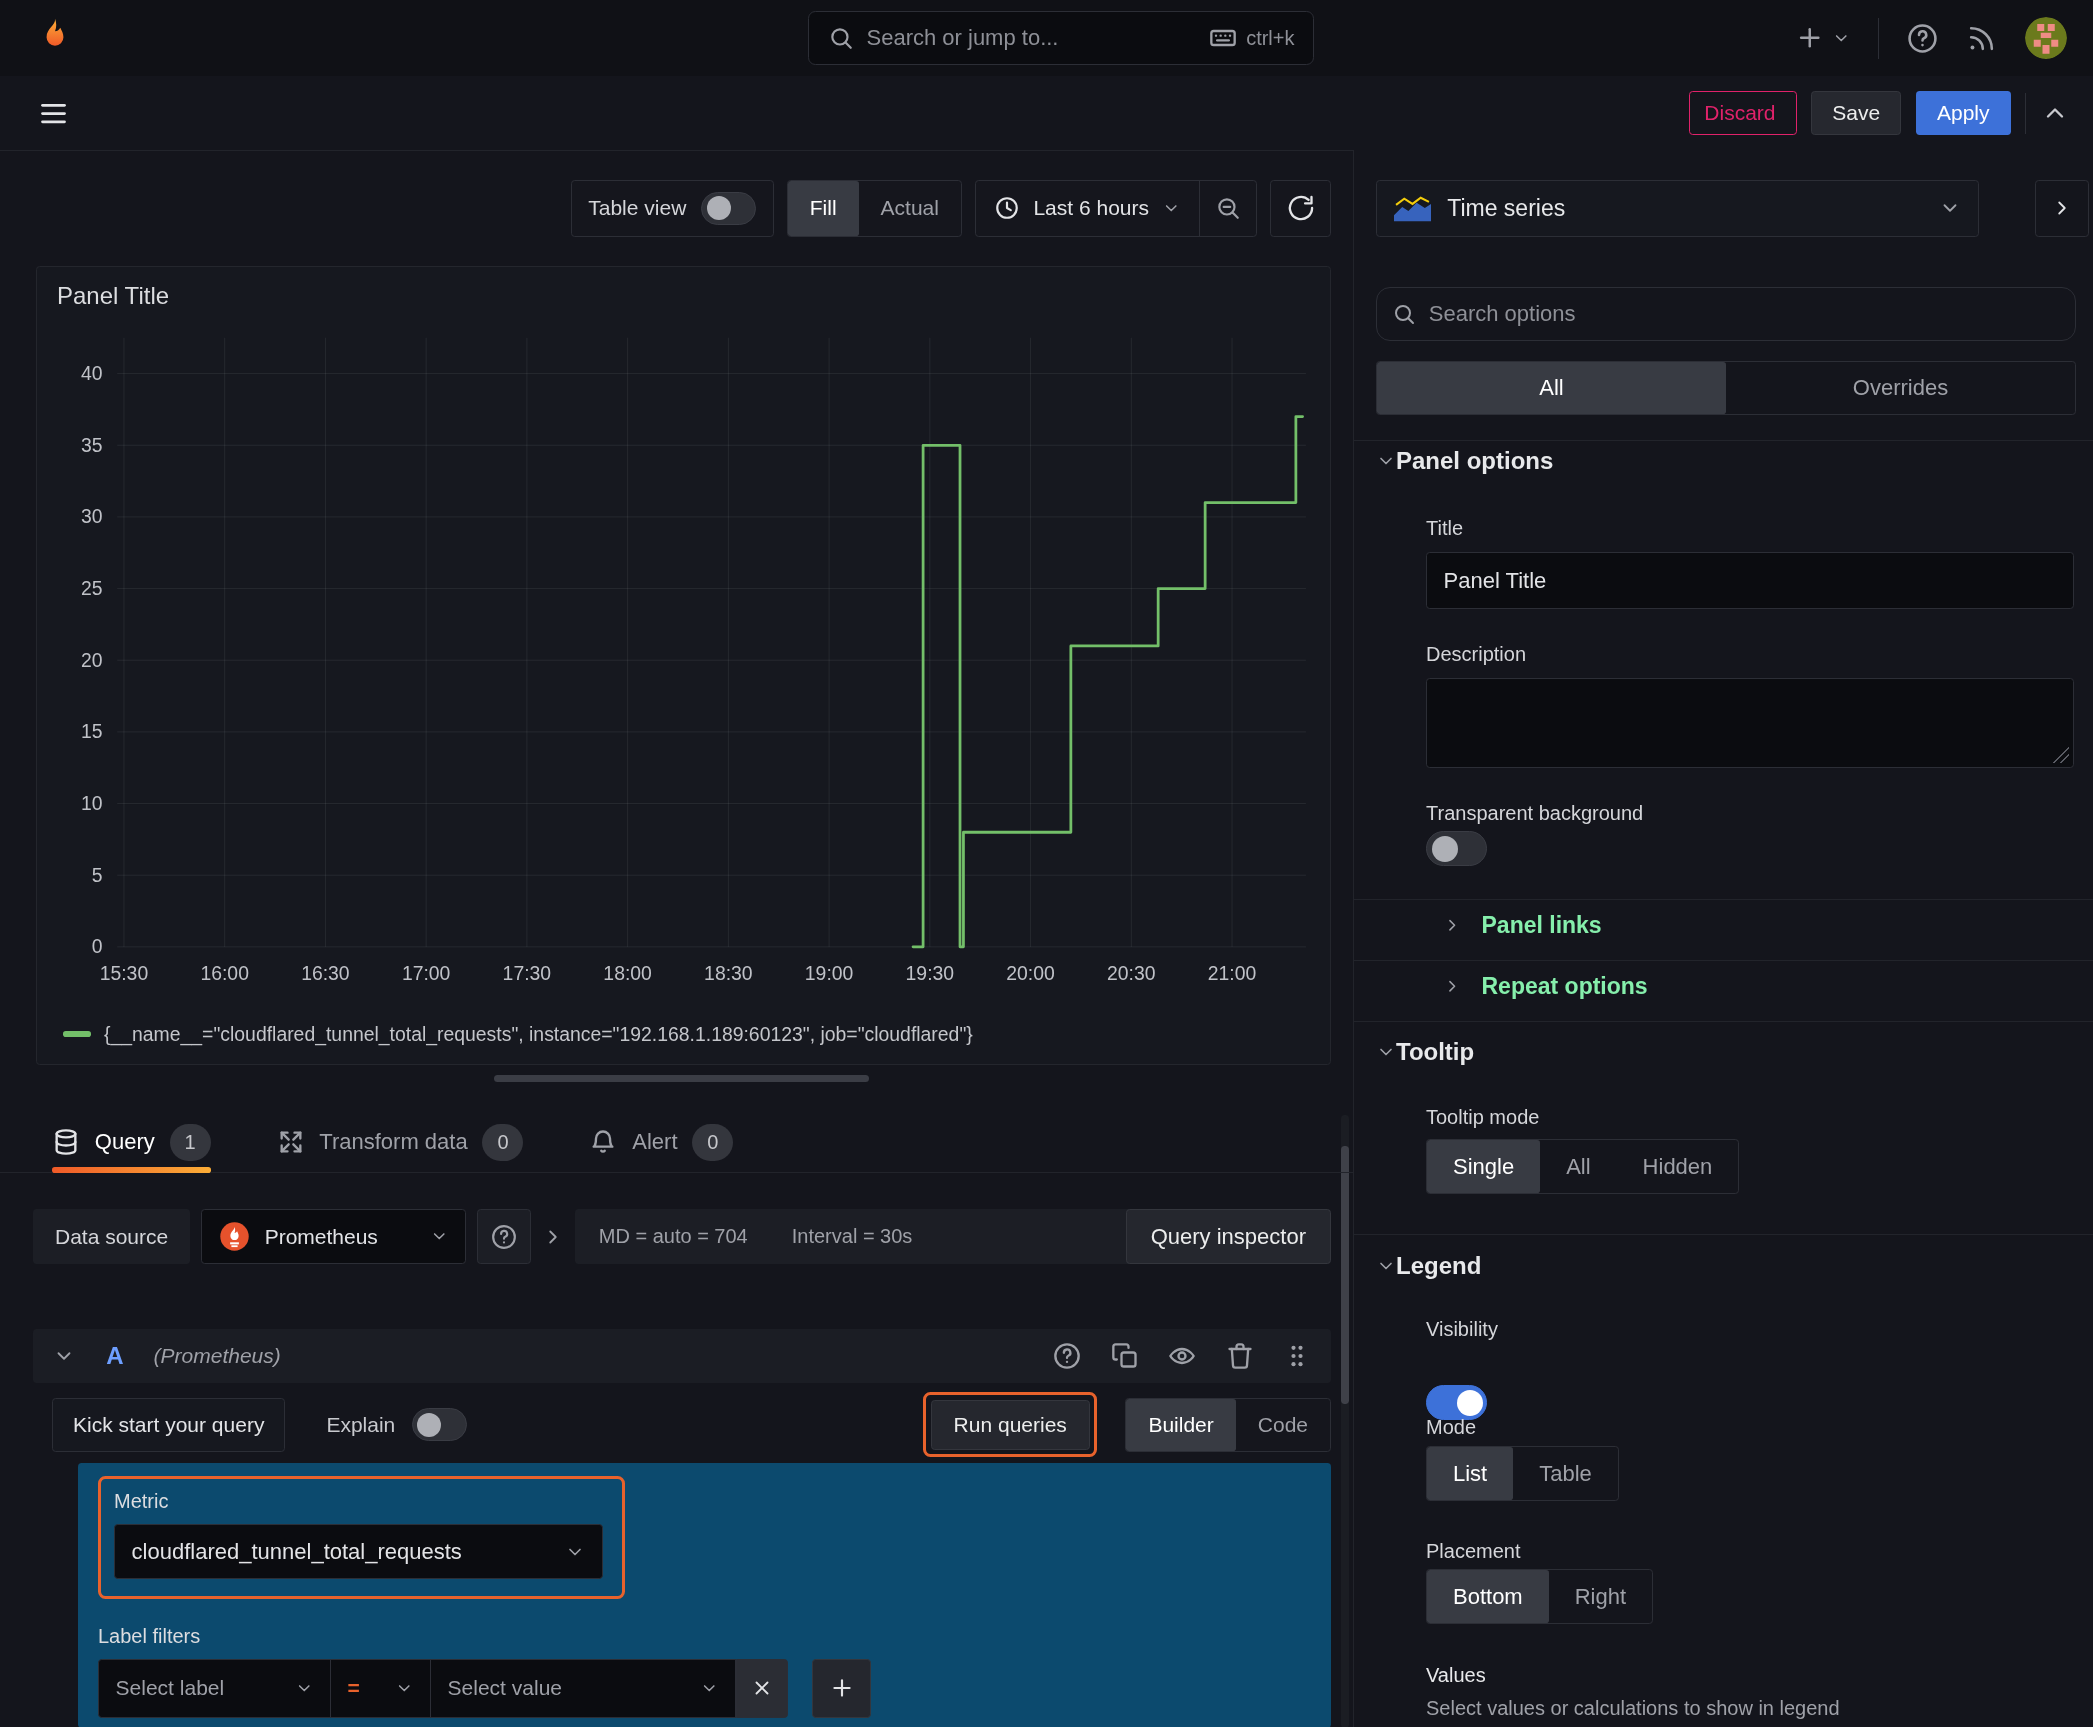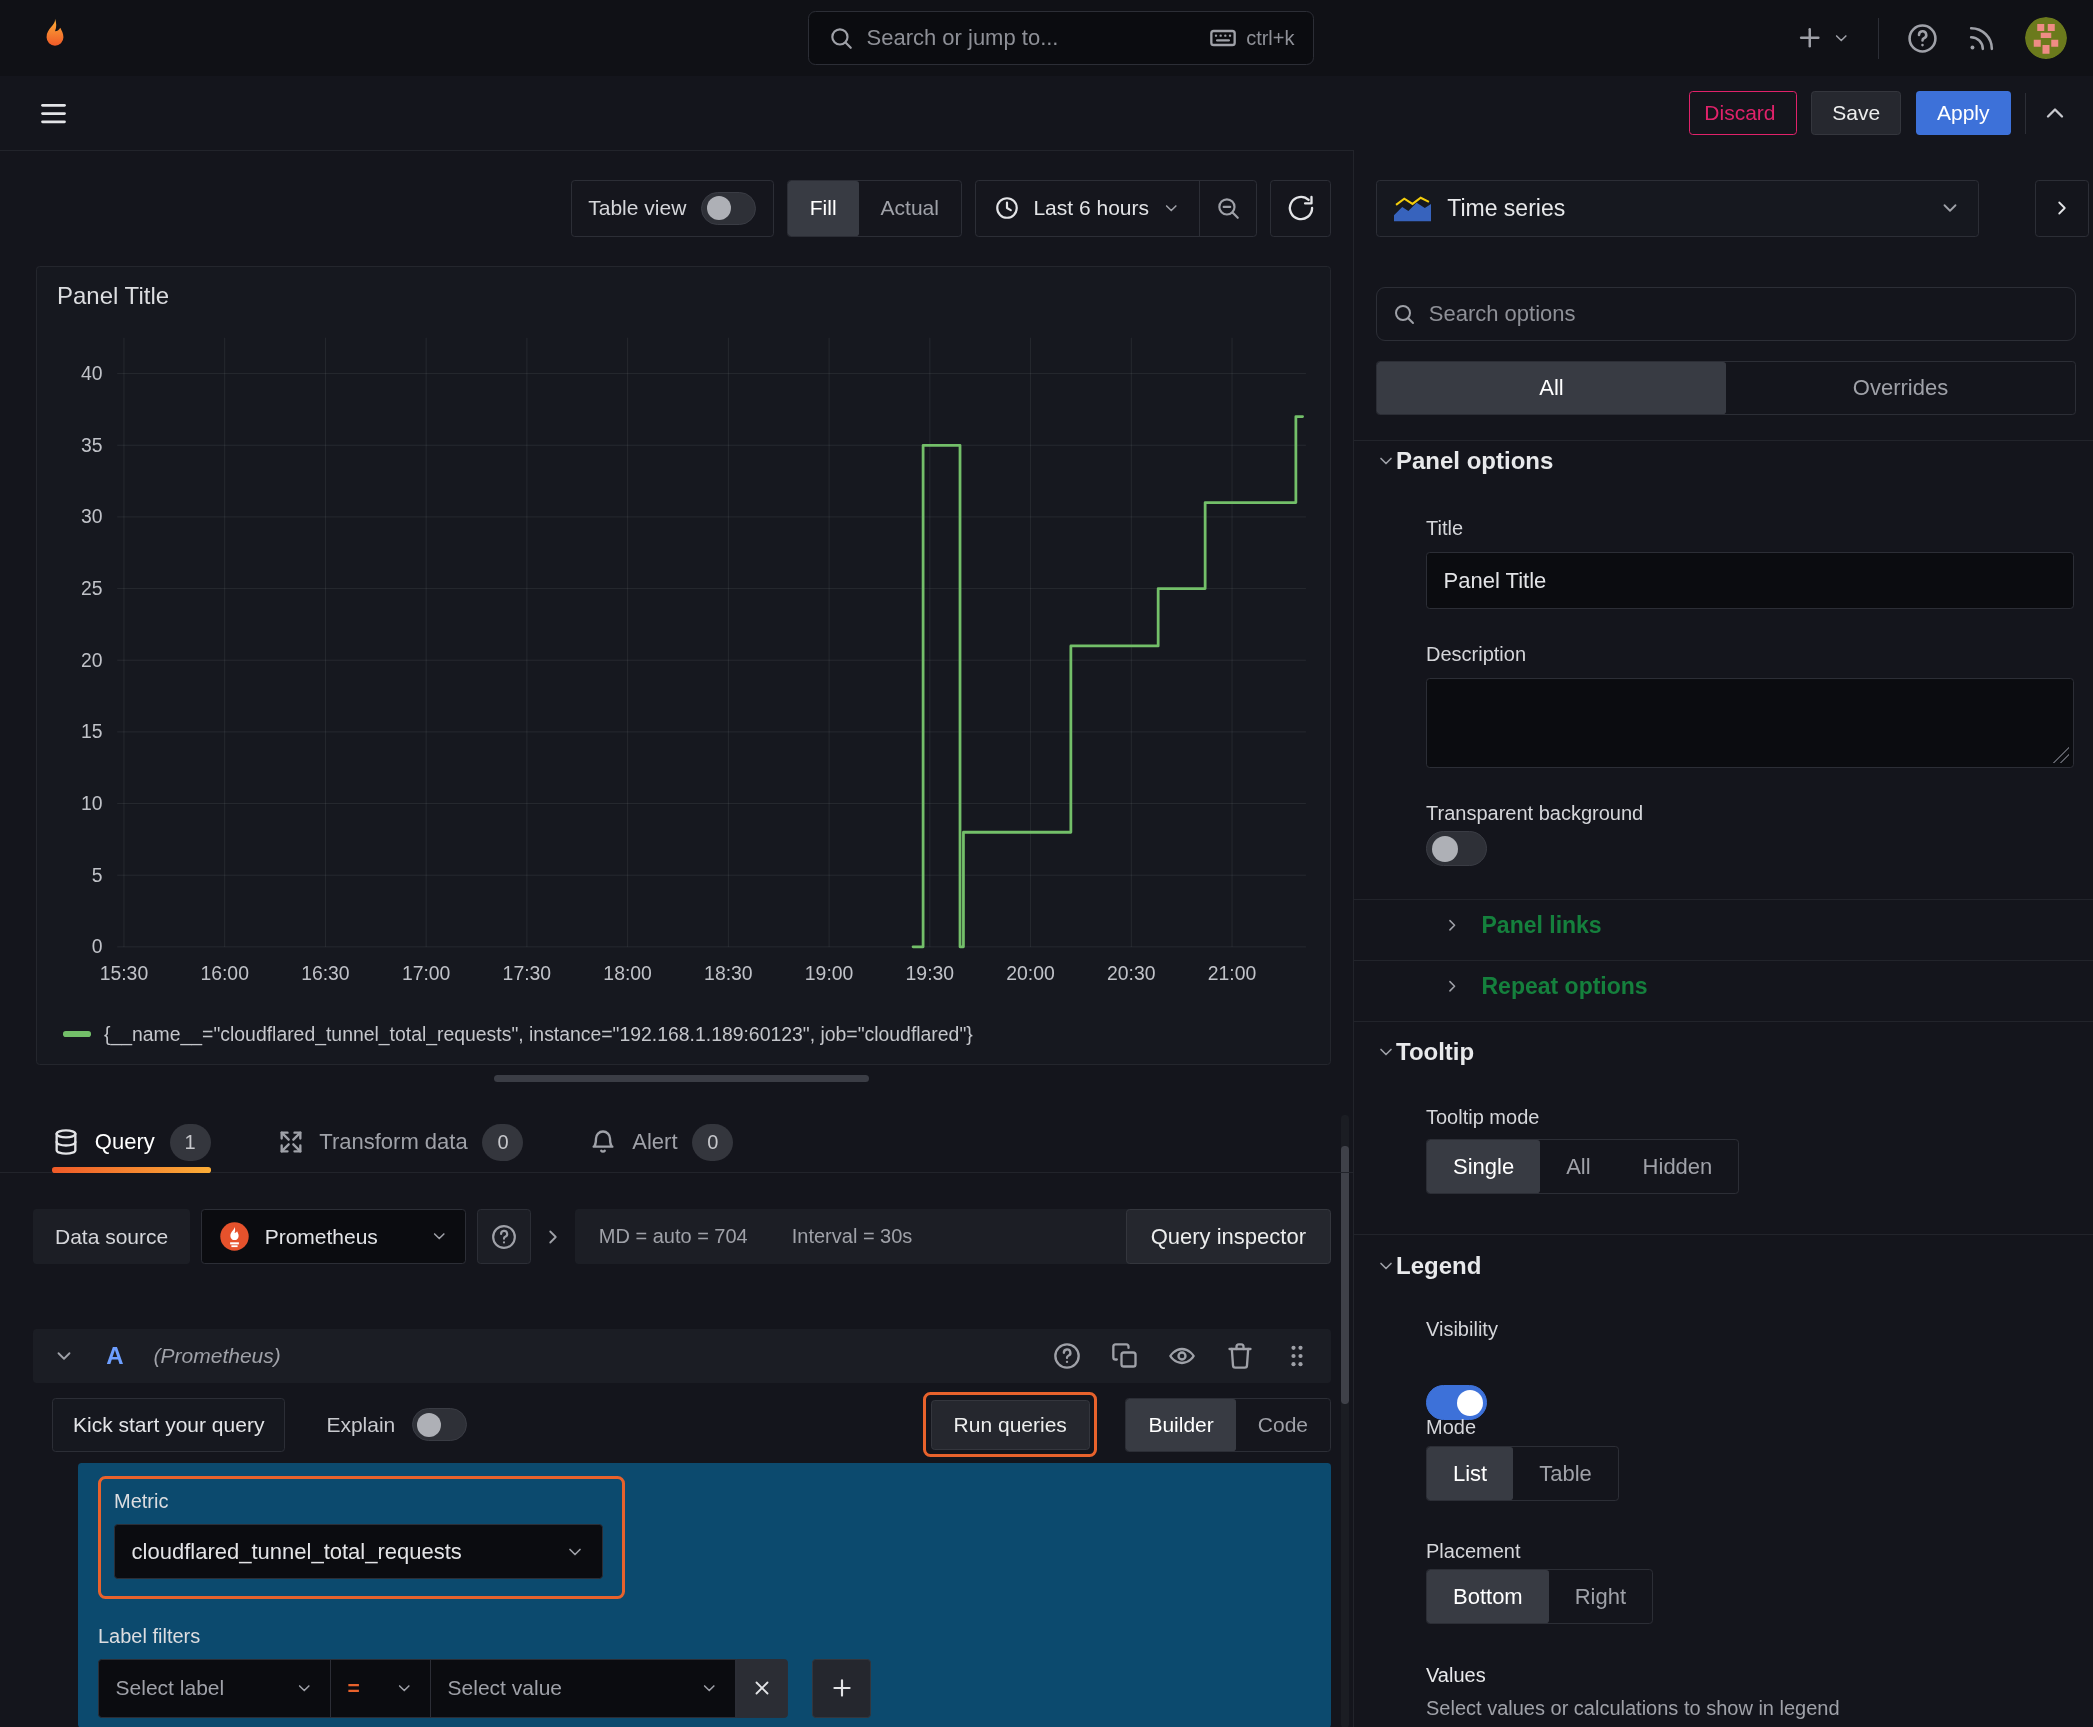--- a/index.html
+++ b/index.html
@@ -96,29 +96,29 @@
   .lf-op { color:#e8622c; font-weight:bold; }
   .lf-x { width:52px; height:59px; background:#2b2d34; border:0.9px solid #2c2e36; border-radius:0 3.7px 3.7px 0; display:flex; align-items:center; justify-content:center; cursor:pointer; }
   .lf-add { width:59px; height:59px; margin-left:24px; background:#25272e; border:0.9px solid #34363d; border-radius:3.7px; display:flex; align-items:center; justify-content:center; cursor:pointer; }
 
   
   .sidebar { position:absolute; left:1353px; right:0; top:150px; bottom:0; border-left:0.9px solid #22242b; background:#14151c; }
   .sb { position:absolute; }
   .viz-picker { left:22px; top:29.5px; width:603px; height:57px; border:0.9px solid #2c2e36; border-radius:3.7px; background:#16181f; display:flex; align-items:center; gap:16.6px; padding:0 16.6px; cursor:pointer; }
   .viz-picker .name { font-size:23px; color:#e8e9eb; flex:1; }
   .collapse-btn { left:681px; top:29.5px; width:54px; height:57px; border:0.9px solid #2c2e36; border-radius:3.7px; display:flex; align-items:center; justify-content:center; cursor:pointer; }
-  .sb-search { left:22px; top:137px; width:700px; height:54px; border:0.9px solid #2c2e36; border-radius:9px; display:flex; align-items:center; gap:13px; padding:0 14.8px; }
+  .sb-search { left:22px; top:137px; width:700px; height:54px; border:0.9px solid #2c2e36; border-radius:14px; display:flex; align-items:center; gap:13px; padding:0 14.8px; }
   .sb-search input { background:transparent; border:none; outline:none; color:#d5d6da; font-size:22px; flex:1; font-family:"Liberation Sans",sans-serif; }
   .sb-search input::placeholder { color:#8e9097; }
   .sb-seg { left:22px; top:211px; width:700px; height:54px; border:0.9px solid #2c2e36; border-radius:3.7px; display:flex; overflow:hidden; }
   .sb-seg .half { flex:1; display:flex; align-items:center; justify-content:center; font-size:22px; color:#9fa1a8; cursor:pointer; }
   .sb-seg .half.sel { background:#383b43; color:#fff; border-radius:2.8px; }
   .divider { left:0; width:100%; height:0.9px; background:#22242b; }
   .sec-head { left:22px; display:flex; align-items:center; font-size:24px; font-weight:bold; color:#e8e9eb; cursor:pointer; }
-  .sub-head { left:89px; display:flex; align-items:center; gap:20px; font-size:23px; font-weight:bold; color:#15803d; cursor:pointer; }
+  .sub-head { left:89px; display:flex; align-items:center; gap:20px; font-size:23px; font-weight:bold; color:#86efac; cursor:pointer; }
   .lab { left:72px; font-size:20px; color:#d5d6da; }
   .note { left:72px; font-size:20px; color:#9fa1a8; }
   .txt-input { left:72px; width:648px; height:57px; background:#0b0c10; border:0.9px solid #2c2e36; border-radius:3.7px; color:#e3e4e7; font-size:22px; padding:0 16.6px; font-family:"Liberation Sans",sans-serif; outline:none; }
   .txt-area { left:72px; width:648px; height:90px; background:#0b0c10; border:0.9px solid #2c2e36; border-radius:3.7px; position:absolute; }
   .resize-corner { position:absolute; right:3.7px; bottom:3.7px; width:16.6px; height:16.6px;
      background:linear-gradient(135deg, transparent 48%, #595b63 48%, #595b63 55%, transparent 55%, transparent 70%, #595b63 70%, #595b63 77%, transparent 77%); }
   .opt-seg { border:0.9px solid #2c2e36; border-radius:3.7px; height:55px; display:inline-flex; overflow:hidden; }
   .opt-seg .chip { padding:0 26px; display:flex; align-items:center; font-size:22px; color:#9fa1a8; cursor:pointer; }
   .opt-seg .chip.sel { background:#383b43; color:#fff; border-radius:2.8px; }
 

